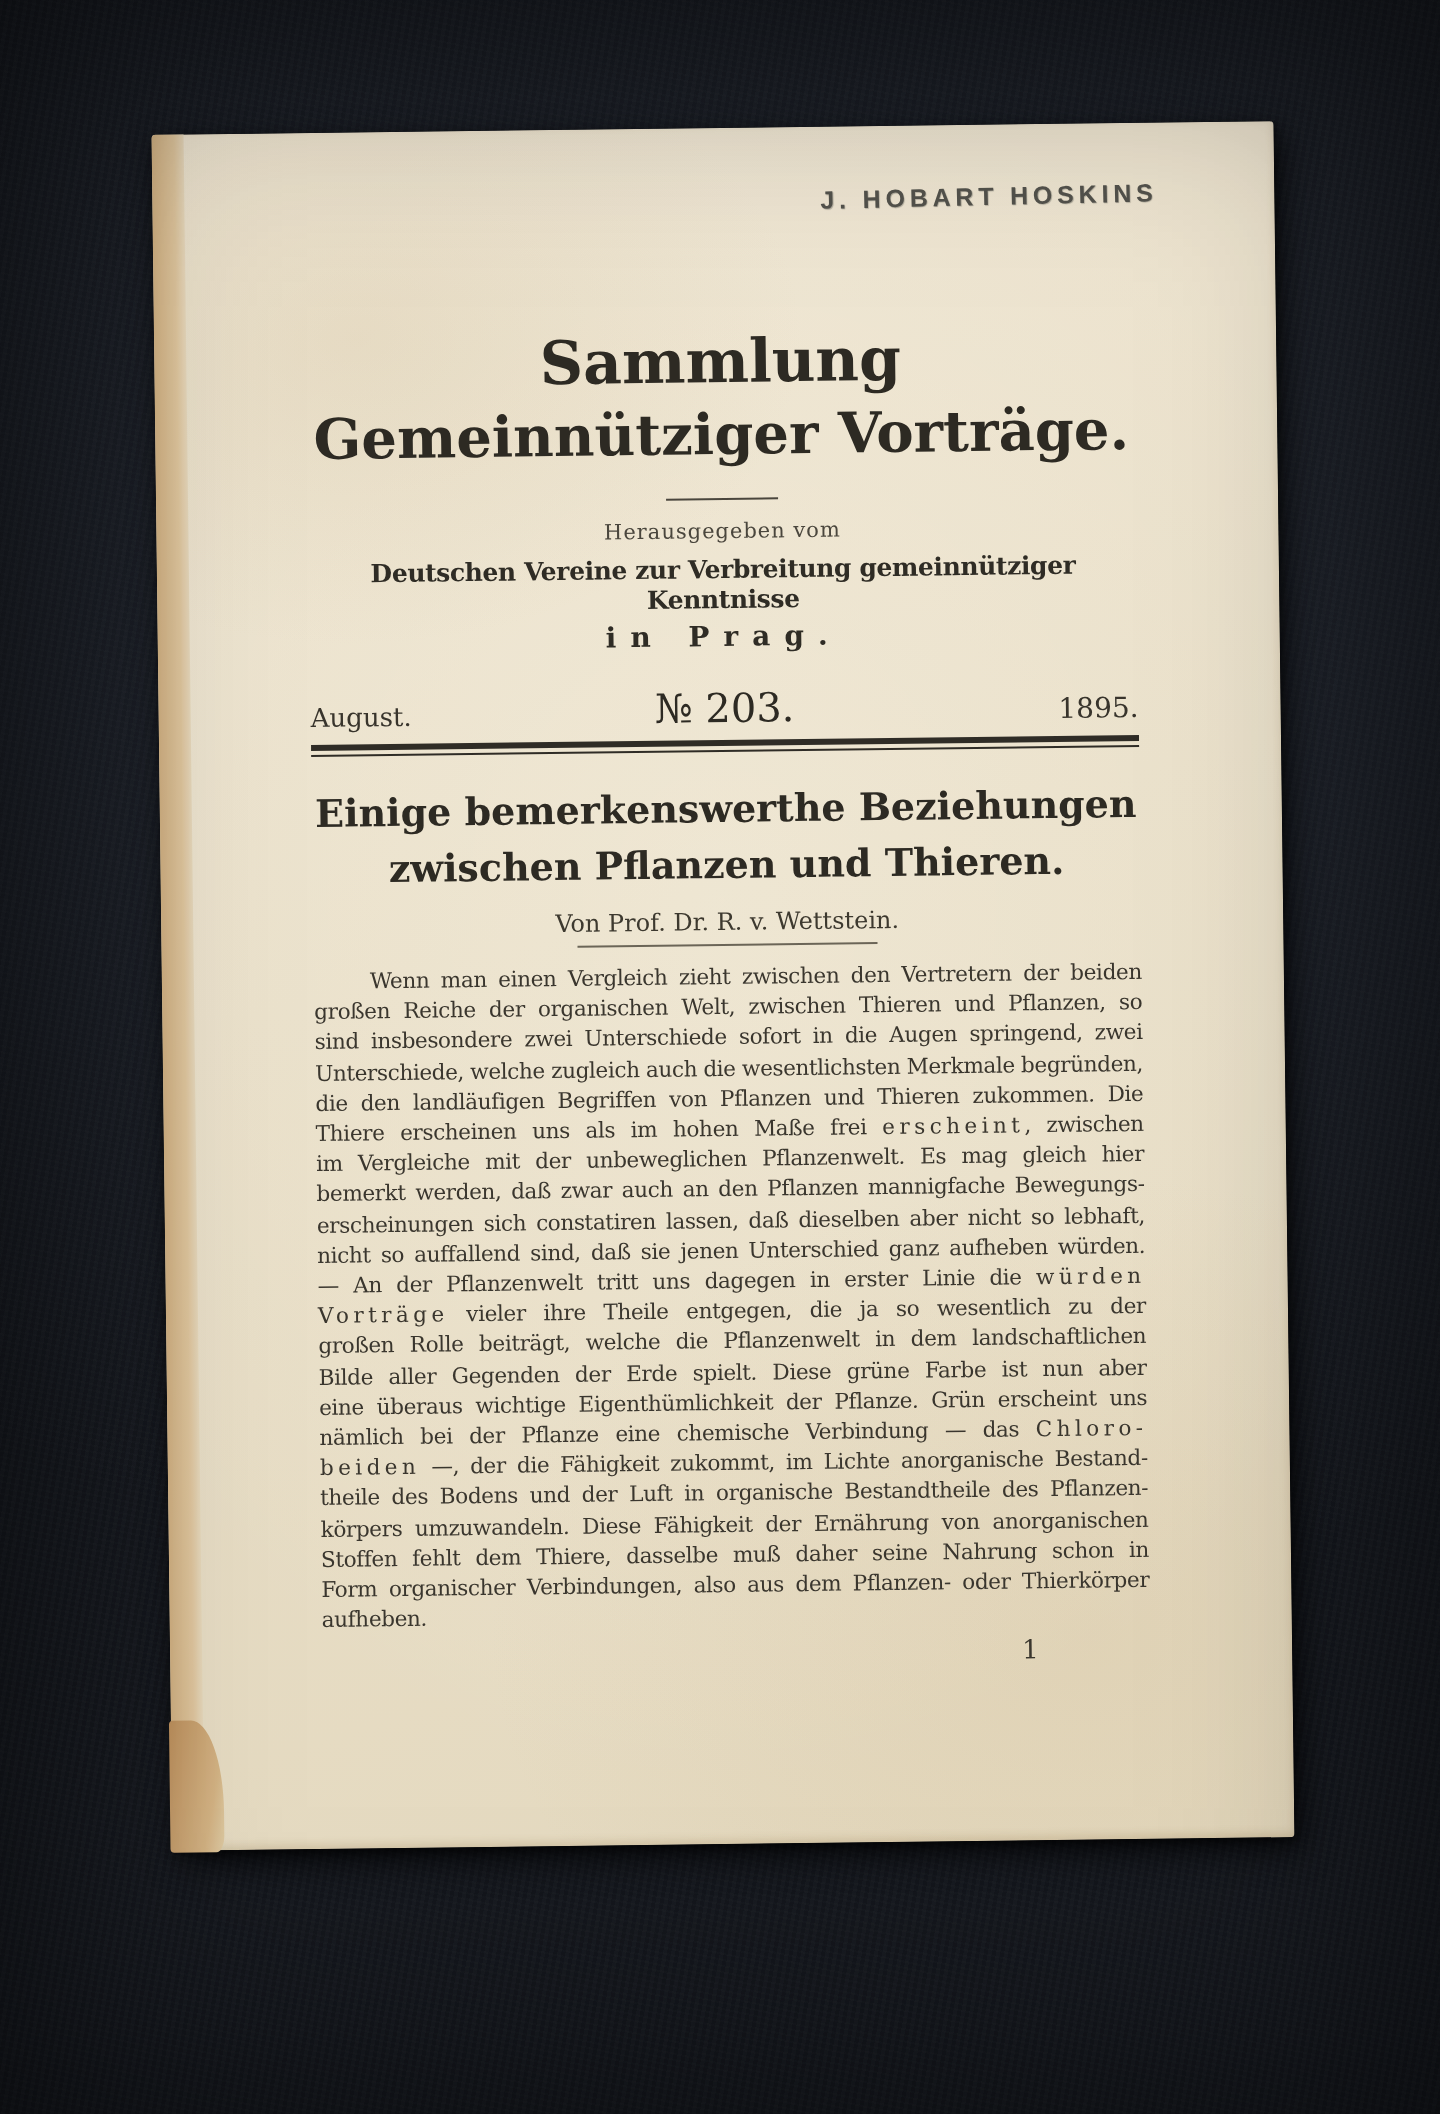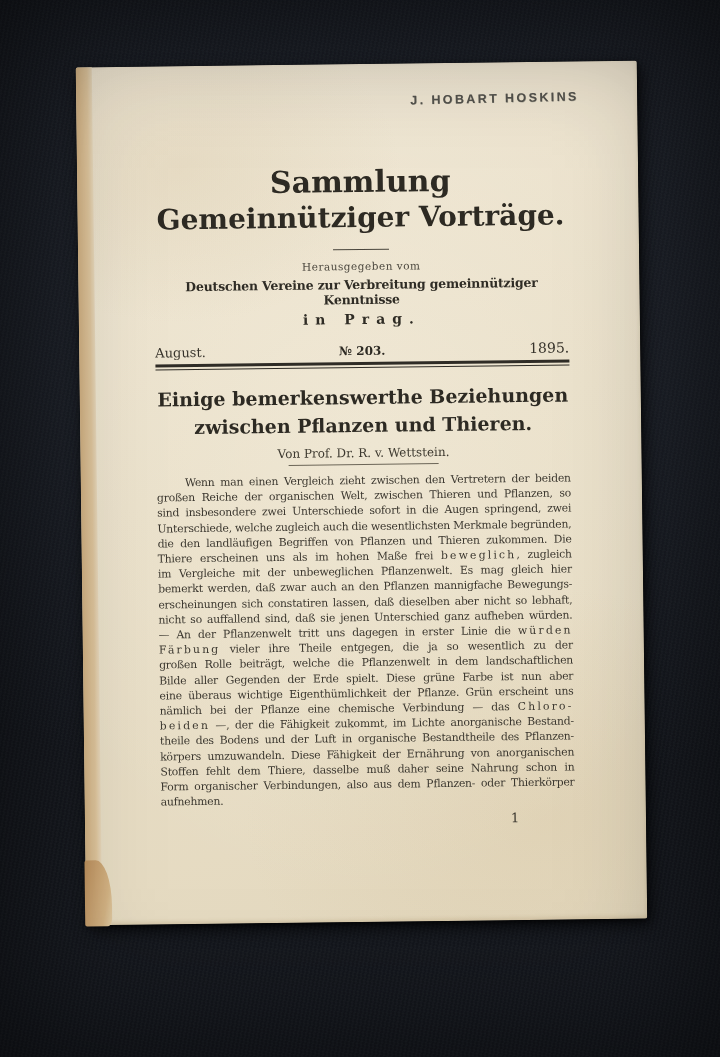--- a/index.html
+++ b/index.html
@@ -51,21 +51,21 @@
   }
   .content { position: absolute; left: 76px; top: 0; width: 414px; }
   .masthead-title1 { margin-top: 100px; text-align: center; font-size: 30px; font-weight: bold; line-height: 36px; color: #2d2a23; }
   .masthead-title2 { text-align: center; font-size: 28px; font-weight: bold; line-height: 36px; color: #2d2a23; }
   .rule-small { margin: 13px auto 0 auto; width: 56px; border-top: 1.5px solid #4a463d; }
   .pub-small { margin-top: 10px; text-align: center; font-size: 10.5px; color: #4a463d; letter-spacing: 0.5px; }
   .pub-line1 { margin-top: 5px; text-align: center; font-size: 12.5px; font-weight: bold; letter-spacing: -0.2px; color: #2f2c25; }
   .pub-line2 { margin-top: 4px; text-align: center; font-size: 14px; font-weight: bold; letter-spacing: 7px; color: #2f2c25; }
   .issue-row { margin-top: 15px; display: flex; align-items: baseline; justify-content: space-between; }
   .issue-month { font-size: 13px; width: 90px; text-align: left; }
-  .issue-number { font-size: 12px; font-weight: bold; color: #2d2a23; }
+  .issue-number { font-size: 20px; font-weight: normal; color: #2d2a23; }
   .issue-year { font-size: 14px; width: 90px; text-align: right; }
   .rule-double { margin-top: 4px; height: 2px; border-top: 3px solid #2f2c26; border-bottom: 1px solid #2f2c26; }
   .article-title { margin-top: 15px; text-align: center; font-size: 19px; font-weight: bold; line-height: 28px; color: #2d2a23; }
   .byline { margin-top: 7px; text-align: center; font-size: 12px; color: #3d392f; }
   .byline-rule { margin: 4px auto 0 auto; width: 150px; border-top: 1px solid #6b6557; }
   .body-text { margin-top: 8px; }
   .bline {
     font-size: 10.8px; line-height: 15.2px; letter-spacing: -0.2px; word-spacing: -0.4px;
     color: #3a362e;
     text-align: justify; text-align-last: justify;
@@ -103,36 +103,36 @@
     <div class="article-title" style="margin-top:0;">zwischen Pflanzen und Thieren.</div>
     <div class="byline">Von Prof. Dr. R. v. Wettstein.</div>
     <div class="byline-rule"></div>
 
     <div class="body-text">
         <div class="bline indent"><span>Wenn man einen Vergleich zieht zwischen den Vertretern der beiden</span></div>
         <div class="bline"><span>großen Reiche der organischen Welt, zwischen Thieren und Pflanzen, so</span></div>
         <div class="bline"><span>sind insbesondere zwei Unterschiede sofort in die Augen springend, zwei</span></div>
         <div class="bline"><span>Unterschiede, welche zugleich auch die wesentlichsten Merkmale begründen,</span></div>
         <div class="bline"><span>die den landläufigen Begriffen von Pflanzen und Thieren zukommen. Die</span></div>
-        <div class="bline"><span>Thiere erscheinen uns als im hohen Maße frei </span><span class="sperr">beweglich</span><span>, zugleich</span></div>
+        <div class="bline"><span>Thiere erscheinen uns als im hohen Maße frei </span><span class="sperr">erscheint</span><span>, zwischen</span></div>
         <div class="bline"><span>im Vergleiche mit der unbeweglichen Pflanzenwelt.  Es mag gleich hier</span></div>
         <div class="bline"><span>bemerkt werden, daß zwar auch an den Pflanzen mannigfache Bewegungs-</span></div>
         <div class="bline"><span>erscheinungen sich constatiren lassen, daß dieselben aber nicht so lebhaft,</span></div>
         <div class="bline"><span>nicht so auffallend sind, daß sie jenen Unterschied ganz aufheben würden.</span></div>
         <div class="bline"><span>— An der Pflanzenwelt tritt uns dagegen in erster Linie die </span><span class="sperr">würden</span></div>
-        <div class="bline"><span class="sperr">Färbung</span><span> vieler ihre Theile entgegen, die ja so wesentlich zu der</span></div>
+        <div class="bline"><span class="sperr">Vorträge</span><span> vieler ihre Theile entgegen, die ja so wesentlich zu der</span></div>
         <div class="bline"><span>großen Rolle beiträgt, welche die Pflanzenwelt in dem landschaftlichen</span></div>
         <div class="bline"><span>Bilde aller Gegenden der Erde spielt.  Diese grüne Farbe ist nun aber</span></div>
         <div class="bline"><span>eine überaus wichtige Eigenthümlichkeit der Pflanze.  Grün erscheint uns</span></div>
         <div class="bline"><span>nämlich bei der Pflanze eine chemische Verbindung — das </span><span class="sperr">Chloro-</span></div>
         <div class="bline"><span class="sperr">beiden</span><span> —, der die Fähigkeit zukommt, im Lichte anorganische Bestand-</span></div>
         <div class="bline"><span>theile des Bodens und der Luft in organische Bestandtheile des Pflanzen-</span></div>
         <div class="bline"><span>körpers umzuwandeln.  Diese Fähigkeit der Ernährung von anorganischen</span></div>
         <div class="bline"><span>Stoffen fehlt dem Thiere, dasselbe muß daher seine Nahrung schon in</span></div>
         <div class="bline"><span>Form organischer Verbindungen, also aus dem Pflanzen- oder Thierkörper</span></div>
-        <div class="bline lastline"><span>aufnehmen.</span></div>
+        <div class="bline lastline"><span>aufheben.</span></div>
       </div>
 
     <div class="page-number">1</div>
   </div>
 </div>
 
 <div class="vignette"></div>
 
 </body></html>

